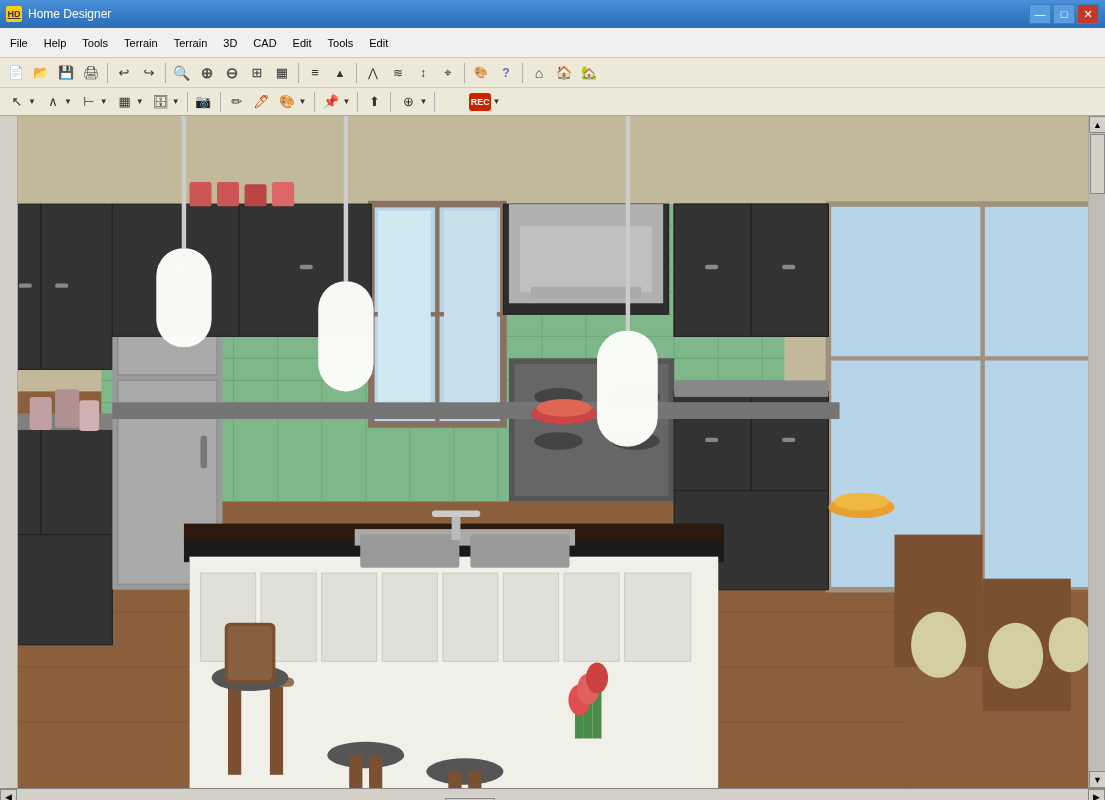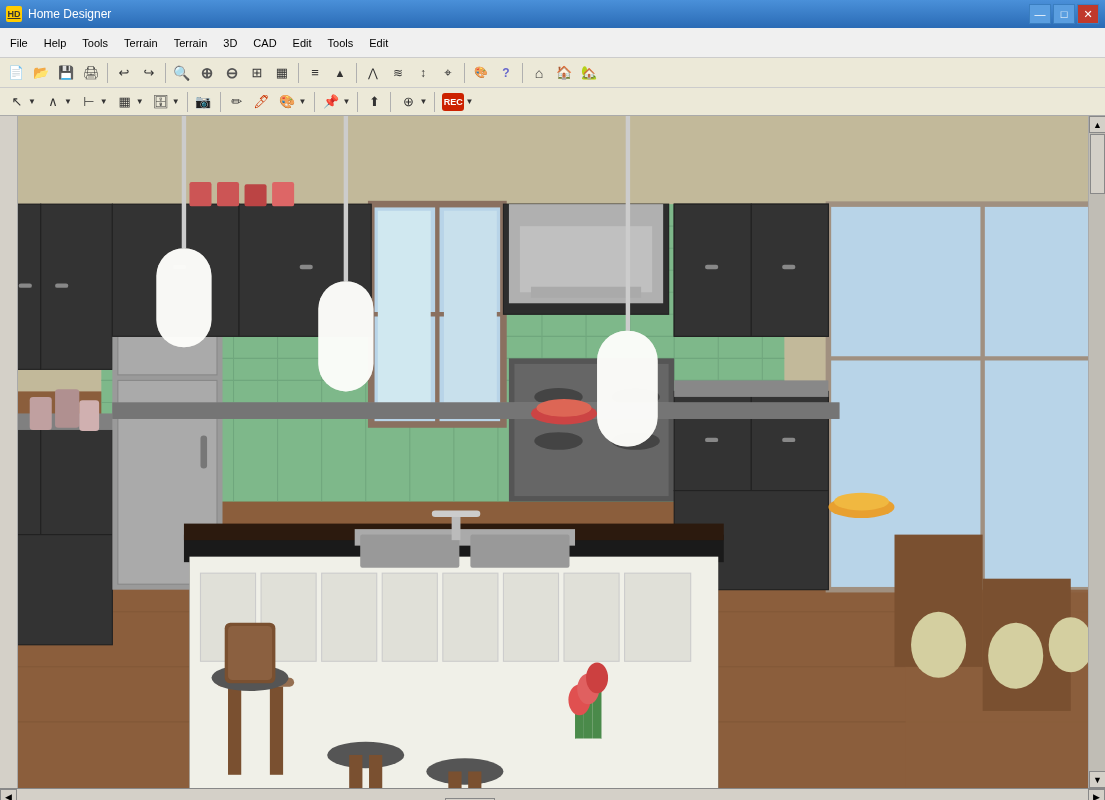--- a/index.html
+++ b/index.html
@@ -192,21 +192,21 @@
   </div>
   <div class="tb-sep"></div>
   <div class="tb-btn">⬆</div>
   <div class="tb-sep"></div>
   <div class="dropdown-btn">
     <div class="tb-btn" style="width:20px; height:20px; border:none;">⊕</div>
     <span class="dd-arrow">▼</span>
   </div>
   <div class="tb-sep"></div>
   <div class="dropdown-btn">
-    <div style="width:22px; height:18px; background:#cc2200; border-radius:3px; display:flex; align-items:center; justify-content:center; color:white; font-size:9px; font-weight:bold;">REC</div>
+    <div style="width:22px; height:18px; background:#cc2200; border-radius:3px; display:flex; align-items:center; justify-content:center; color:white; font-size:9px; font-weight:bold;margin-left:27px;">REC</div>
     <span class="dd-arrow">▼</span>
   </div>
 </div>
 
 <div id="main-area">
 
   <div id="left-panel"></div>
 
   <div id="viewport">
     <div id="kitchen-scene">

